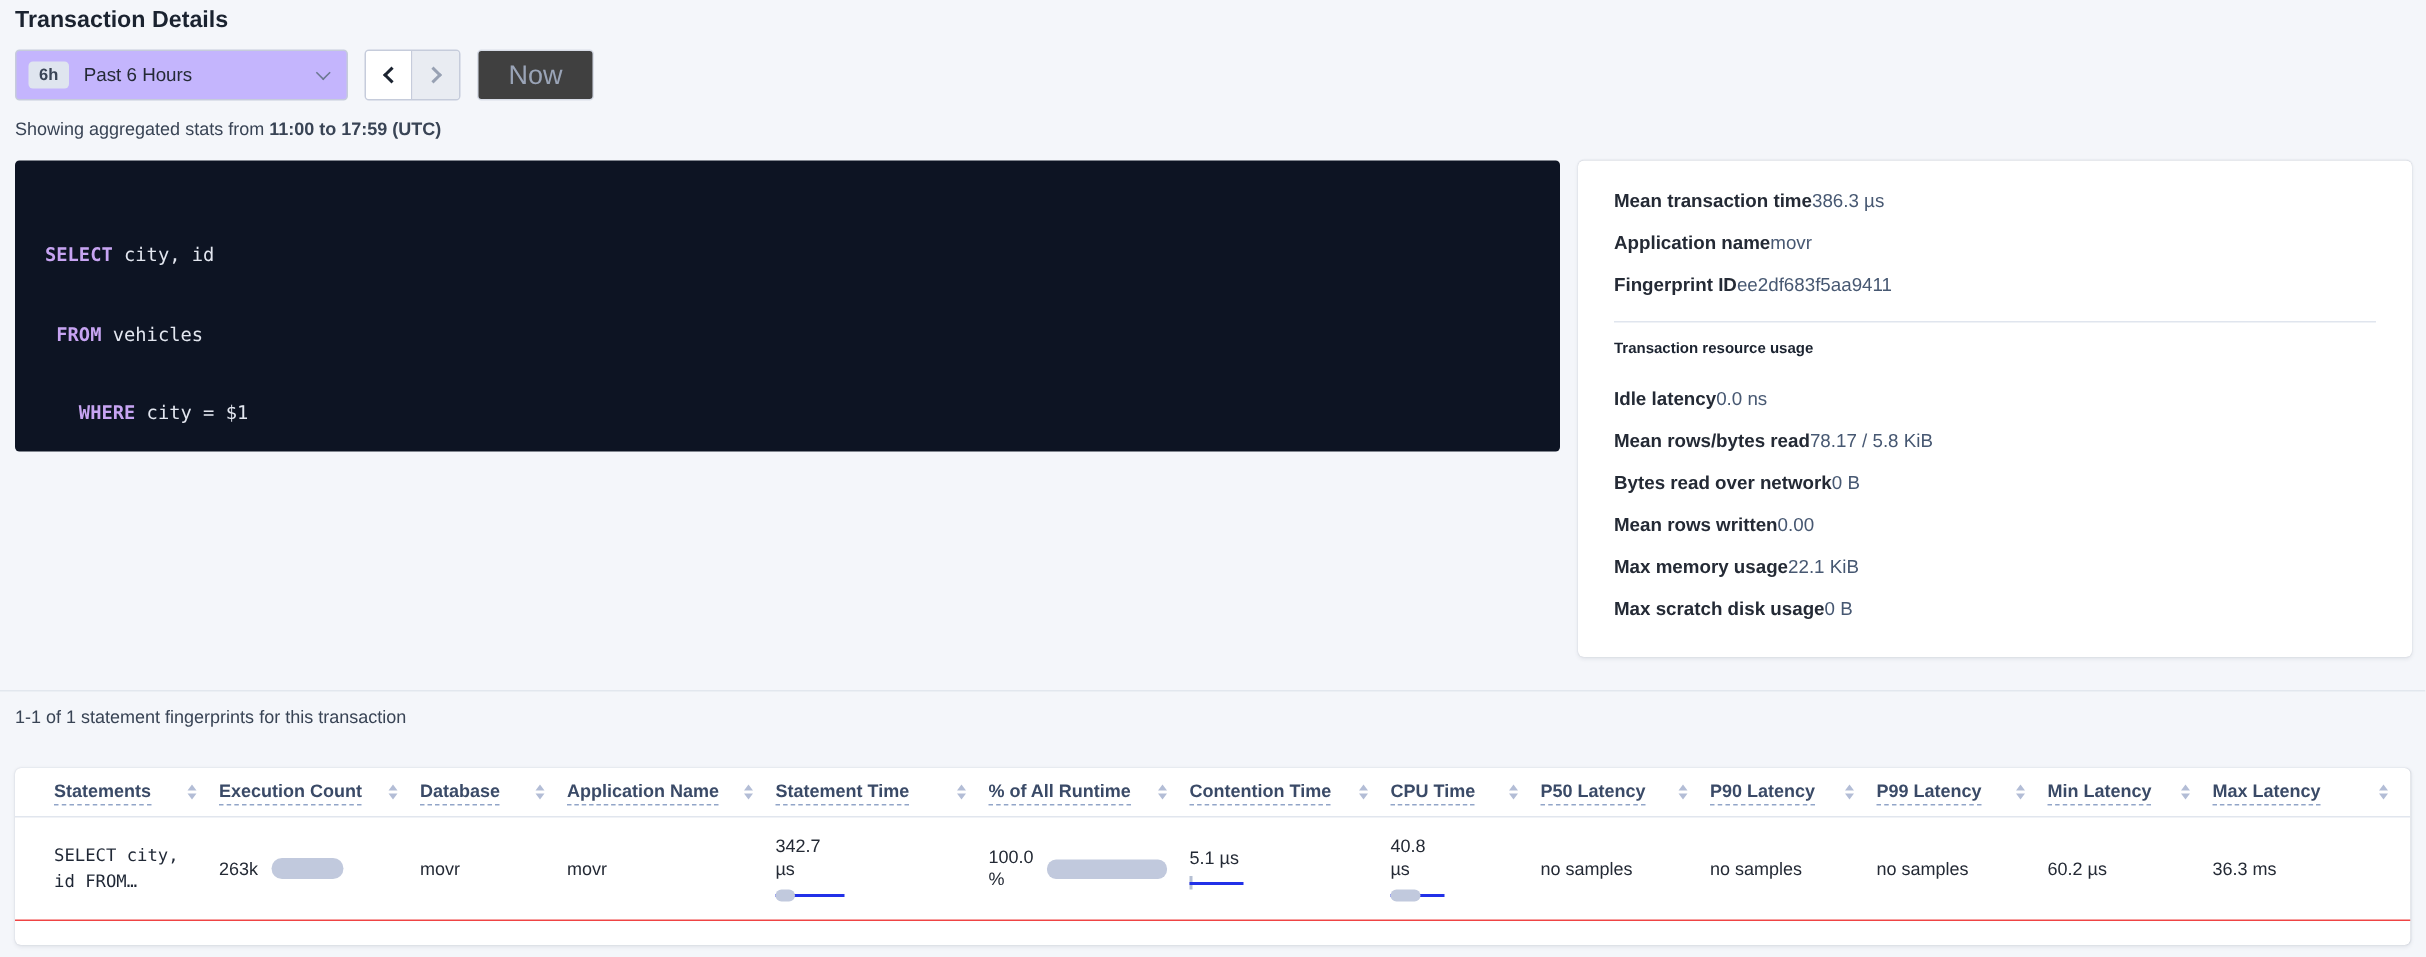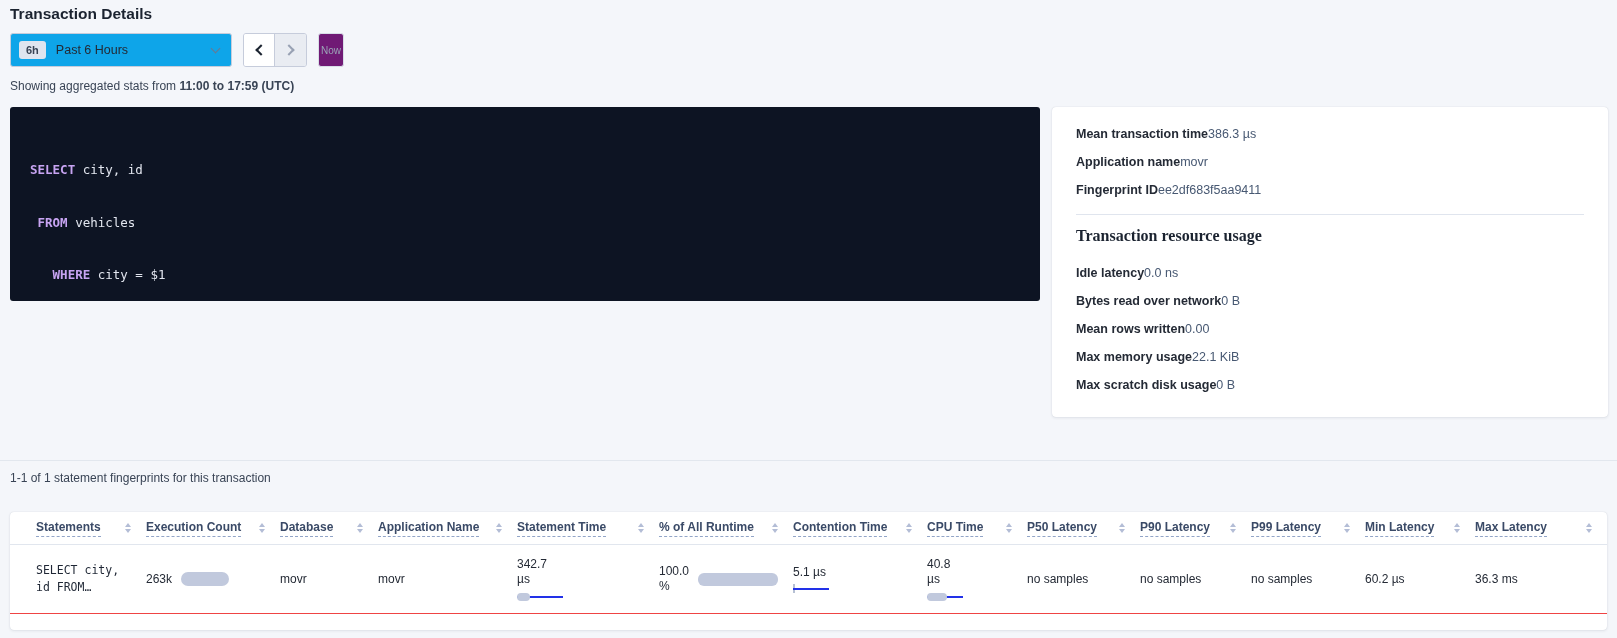--- a/index.html
+++ b/index.html
@@ -12,21 +12,21 @@
     overflow:hidden;
   }
   .abs { position:absolute; }
 
   
   .page-title { left:10px; top:5px; font-size:15.5px; font-weight:bold; color:#1b2330;text-align:center; }
 
   .toolbar { left:10px; top:33px; display:flex; align-items:stretch; gap:11px; height:34px; }
 
   .time-dropdown {
-    width:222px; background:#0ea5e9; border:1px solid #c6ccdb; border-radius:3px;
+    width:222px; background:#c4b5fd; border:1px solid #c6ccdb; border-radius:3px;
     display:flex; align-items:center; padding:0 12px 0 8px; cursor:pointer;
   }
   .time-badge {
     background:#dfe5ef; color:#394455; font-size:11px; font-weight:bold;
     border-radius:3px; padding:3px 7px; margin-right:10px;
   }
   .time-label { font-size:12.5px; color:#242a35; flex:1; }
   .chev-down {
     width:7px; height:7px; border-right:1.6px solid #6b7890; border-bottom:1.6px solid #6b7890;
     transform:rotate(45deg); margin-top:-4px;
@@ -38,22 +38,22 @@
   .arrow-btn.next { background:#e9ecf2; }
   .chev-left {
     width:8px; height:8px; border-left:2.2px solid #1b2330; border-bottom:2.2px solid #1b2330;
     transform:rotate(45deg); margin-left:3px;
   }
   .chev-right {
     width:8px; height:8px; border-right:2.2px solid #98a1b3; border-bottom:2.2px solid #98a1b3;
     transform:rotate(-45deg); margin-right:3px;
   }
   .now-btn {
-    background:#701a75; border:1px solid #d9dee8; border-radius:3px;
-    color:#9aa4b7; font-size:10px; padding:0 2px; display:flex; align-items:center; cursor:default;
+    background:#404040; border:1px solid #d9dee8; border-radius:3px;
+    color:#9aa4b7; font-size:18px; padding:0 20px; display:flex; align-items:center; cursor:default;
   }
 
   .stats-caption { left:10px; top:79px; font-size:12px; color:#394455; }
   .stats-caption b { font-weight:bold; }
 
   
   .sql-box {
     left:10px; top:107px; width:1030px; height:194px;
     background:#0d1423; border-radius:3px; padding:19px 20px;
     font-family:"DejaVu Sans Mono","Liberation Mono",monospace;
@@ -61,21 +61,21 @@
   }
   .sql-kw { color:#c7a4f2; font-weight:bold; }
 
   
   .card { background:#fff; border-radius:4px; box-shadow:0 1px 3px rgba(30,40,70,0.09), 0 0 1px rgba(30,40,70,0.18); }
   .summary-card { left:1052px; top:107px; width:556px; padding:13px 24px 18px; }
   .kv-row { display:flex; justify-content:flex-start; align-items:center; padding:7px 0; }
   .kv-label { font-size:12.5px; font-weight:bold; color:#242a35; }
   .kv-value { font-size:12.5px; color:#475872; }
   .summary-divider { border:none; border-top:1px solid #e0e5ee; margin:10px 0 12px; }
-  .section-title { font-size:16px; font-weight:bold; color:#1b2330; margin:12px 0 14px;font-family:Liberation Serif, serif; }
+  .section-title { font-size:10px; font-weight:bold; color:#1b2330; margin:12px 0 14px; }
 
   
   .section-divider { left:0; right:0; top:460px; border-top:1px solid #e2e7ee; }
   .stmt-caption { left:10px; top:471px; font-size:12px; color:#394455; }
 
   .table-card { left:10px; top:512px; width:1597px; height:118px; overflow:hidden; }
   .grid-row {
     display:grid; align-items:center;
     grid-template-columns:110px 134px 98px 139px 142px 134px 134px 100px 113px 111px 114px 110px 1fr;
     padding-left:26px;
@@ -150,20 +150,24 @@
     <span class="kv-label">Fingerprint ID</span>
     <span class="kv-value">ee2df683f5aa9411</span>
   </div>
   <hr class="summary-divider">
   <div class="section-title">Transaction resource usage</div>
   <div class="kv-row">
     <span class="kv-label">Idle latency</span>
     <span class="kv-value">0.0 ns</span>
   </div>
   <div class="kv-row">
+    <span class="kv-label">Mean rows/bytes read</span>
+    <span class="kv-value">78.17 / 5.8 KiB</span>
+  </div>
+  <div class="kv-row">
     <span class="kv-label">Bytes read over network</span>
     <span class="kv-value">0 B</span>
   </div>
   <div class="kv-row">
     <span class="kv-label">Mean rows written</span>
     <span class="kv-value">0.00</span>
   </div>
   <div class="kv-row">
     <span class="kv-label">Max memory usage</span>
     <span class="kv-value">22.1 KiB</span>

